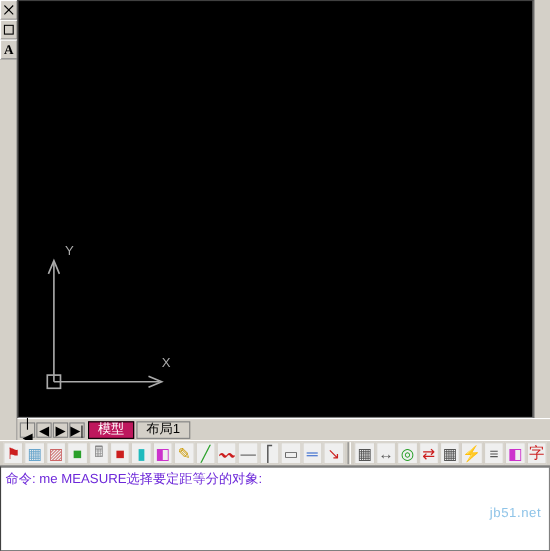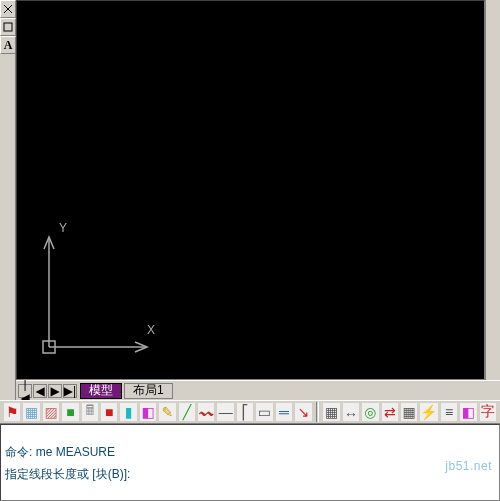--- a/index.html
+++ b/index.html
@@ -13,25 +13,25 @@
 .scroll-v { width: 15px; background:#d4d0c8; border-left:1px solid #808080; }
 .canvas-row { display:flex; flex:1; }
 .axis { position:absolute; left:18px; bottom:18px; color:#888; font-family: monospace; font-size:13px; }
 .axis svg { display:block; }
 .axis .ylab { position:absolute; left:24px; top:-10px; color:#aaa; }
 .axis .xlab { position:absolute; left:112px; top:92px; color:#aaa; }
 .tabbar { height: 20px; background:#d4d0c8; display:flex; align-items:center; border-top:1px solid #fff; padding-left:2px; }
 .navbtns { display:flex; }
 .navbtn { width:14px; height:14px; border:1px solid #808080; background:#d4d0c8; display:flex; align-items:center; justify-content:center; margin-right:1px; }
 .tab { height:16px; padding:0 8px; display:flex; align-items:center; border:1px solid #808080; background:#d4d0c8; margin-left:2px; }
-.tab.active { background:#701a75; color:#fff; border-color:#000; }
+.tab.active { background:#be185d; color:#fff; border-color:#000; }
 .midbar { height: 24px; background:#d4d0c8; display:flex; align-items:center; border-top:1px solid #fff; border-bottom:1px solid #808080; padding:0 3px; gap:1px; overflow:hidden; }
 .tbtn { width:20px; height:20px; border:1px solid #d4d0c8; display:flex; align-items:center; justify-content:center; }
 .sep { width:4px; height:20px; border-left:1px solid #808080; border-right:1px solid #fff; margin:0 2px; }
-.cmdwin { background:#fff; border:1px solid #808080; border-top-color:#404040; border-left-color:#404040; padding:2px 4px; flex:1; display:flex; flex-direction:column; justify-content:center; font-family:"SimSun", monospace; font-size:13px; color:#0c4a6e; line-height:16px; }
+.cmdwin { background:#fff; border:1px solid #808080; border-top-color:#404040; border-left-color:#404040; padding:2px 4px; flex:1; display:flex; flex-direction:row; justify-content:flex-start; font-family:"SimSun", monospace; font-size:13px; color:#6d28d9; line-height:16px; }
 .cmdline { white-space:pre; }
 .watermark { position:absolute; right:8px; bottom:28px; color:#6aa6cc; font-size:13px; letter-spacing:0.5px; text-shadow:0 0 2px rgba(255,255,255,.3); pointer-events:none; }
 </style>
 </head>
 <body>
 
 <div class="root">
   <div class="top">
     <div class="left-tools">
       <button class="lt-btn">
@@ -166,20 +166,20 @@
       <button class="tbtn">
         <span style="color: rgb(204, 51, 204); font-size: 14px;">◧</span>
       </button>
       <button class="tbtn">
         <span style="color: rgb(204, 31, 31); font-size: 14px;">字</span>
       </button>
     </div>
 
   <div class="cmdwin">
     <div class="cmdline">命令: me MEASURE</div>
+    <div class="cmdline">选择要定距等分的对象:</div>
     <div class="cmdline" style="height:6px"></div>
-    <div class="cmdline">指定线段长度或 [块(B)]:</div>
   </div>
 
   <div class="watermark">
     <div style="color:#8fc4e8">jb51.net</div>
   </div>
 </div>
 
 </body></html>

